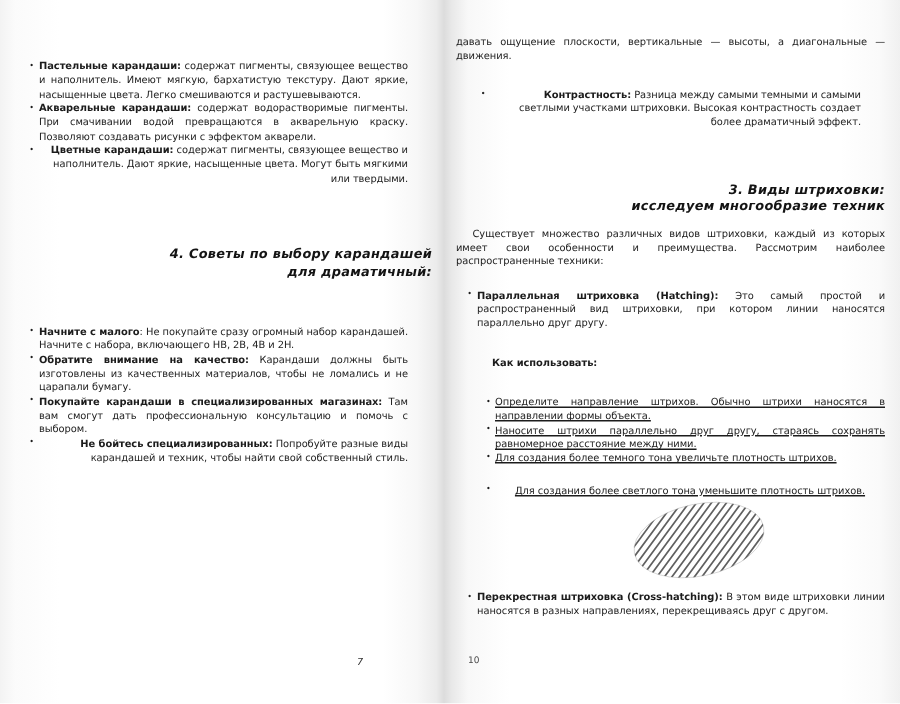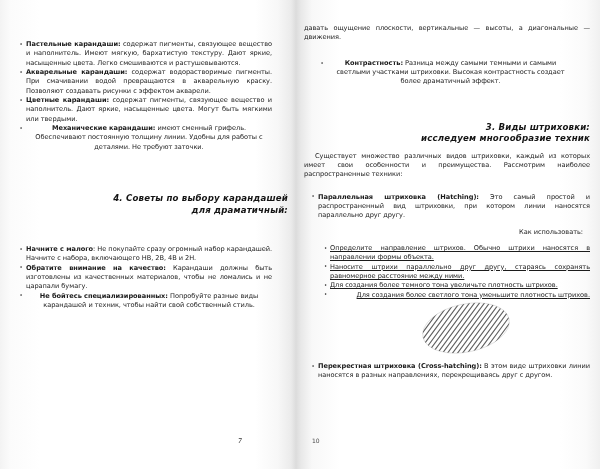--- a/index.html
+++ b/index.html
@@ -85,21 +85,21 @@
   ul.bullets > li::before {
     content: "\2022";
     position: absolute;
     left: 0.5px;
     top: -0.2px;
     font-size: 5.4px;
     line-height: 9.35px;
     color: #1c1c1c;
   }
   ul.bullets > li:last-child {
-    text-align: center;
+    text-align: right;
   }
 
   .lead {
     font-weight: bold;
   }
 
   .heading {
     text-align: right;
     font-weight: bold;
     font-style: italic;
@@ -112,23 +112,23 @@
   .heading .l2 {
     display: block;
   }
 
   .gap-s { height: 7px; }
   .gap-m { height: 13px; }
   .gap-l { height: 19px; }
   .gap-xl { height: 25px; }
 
   .subhead {
-    font-weight: normal;
-    margin: 7px;
-    text-align: right;
+    font-weight: bold;
+    margin: 17px;
+    text-align: left;
   }
 
   .nested {
     margin: 0;
     padding: 0 0 0 13px;
     list-style: none;
   }
   .nested > li {
     position: relative;
     padding-left: 6px;
@@ -136,21 +136,21 @@
     text-decoration: underline;
   }
   .nested > li::before {
     content: "\2022";
     position: absolute;
     left: 0;
     top: -0.2px;
     font-size: 5.4px;
     line-height: 9.35px;
   }
-  .nested > li.ragged { text-align: right; }
+  .nested > li.ragged { text-align: center; margin-top: 12px; }
 
   .inner-block {
     padding-left: 7px;
   }
   .inner-block ul.inner-bullets {
     margin: 0;
     padding: 0;
     list-style: none;
   }
   .inner-block ul.inner-bullets > li {
@@ -206,40 +206,40 @@
       <ul class="bullets">
         <li>
           <span class="lead">Пастельные карандаши:</span><span> содержат пигменты, связующее вещество и наполнитель. Имеют мягкую, бархатистую текстуру. Дают яркие, насыщенные цвета. Легко смешиваются и растушевываются.</span>
         </li>
         <li>
           <span class="lead">Акварельные карандаши:</span><span> содержат водорастворимые пигменты. При смачивании водой превращаются в акварельную краску. Позволяют создавать рисунки с эффектом акварели.</span>
         </li>
         <li>
           <span class="lead">Цветные карандаши:</span><span> содержат пигменты, связующее вещество и наполнитель. Дают яркие, насыщенные цвета. Могут быть мягкими или твердыми.</span>
         </li>
-        <li>
-          <span class="lead">Механические карандаши:</span><span> имеют сменный грифель. Обеспечивают постоянную толщину линии. Удобны для работы с деталями. Не требуют заточки.</span>
-        </li>
       </ul>
 
       <div class="gap-xl"></div>
 
       <div class="heading">
         <span class="l1">4. Советы по выбору карандашей</span>
         <span class="l2">для драматичный:</span>
       </div>
 
       <div class="gap-m"></div>
 
       <ul class="bullets">
         <li>
           <span class="lead">Начните с малого</span><span>: Не покупайте сразу огромный набор карандашей. Начните с набора, включающего HB, 2B, 4B и 2H.</span>
         </li>
         <li>
           <span class="lead">Обратите внимание на качество:</span><span> Карандаши должны быть изготовлены из качественных материалов, чтобы не ломались и не царапали бумагу.</span>
+        </li>
+        <li>
+          <span class="lead">Покупайте карандаши в специализированных магазинах:</span><span> Там вам смогут дать профессиональную консультацию и помочь с выбором.</span>
         </li>
         <li>
           <span class="lead">Не бойтесь специализированных:</span><span> Попробуйте разные виды карандашей и техник, чтобы найти свой собственный стиль.</span>
         </li>
       </ul>
 
     </div>
     <div class="page-number pn-left">7</div>
   </div>
 

